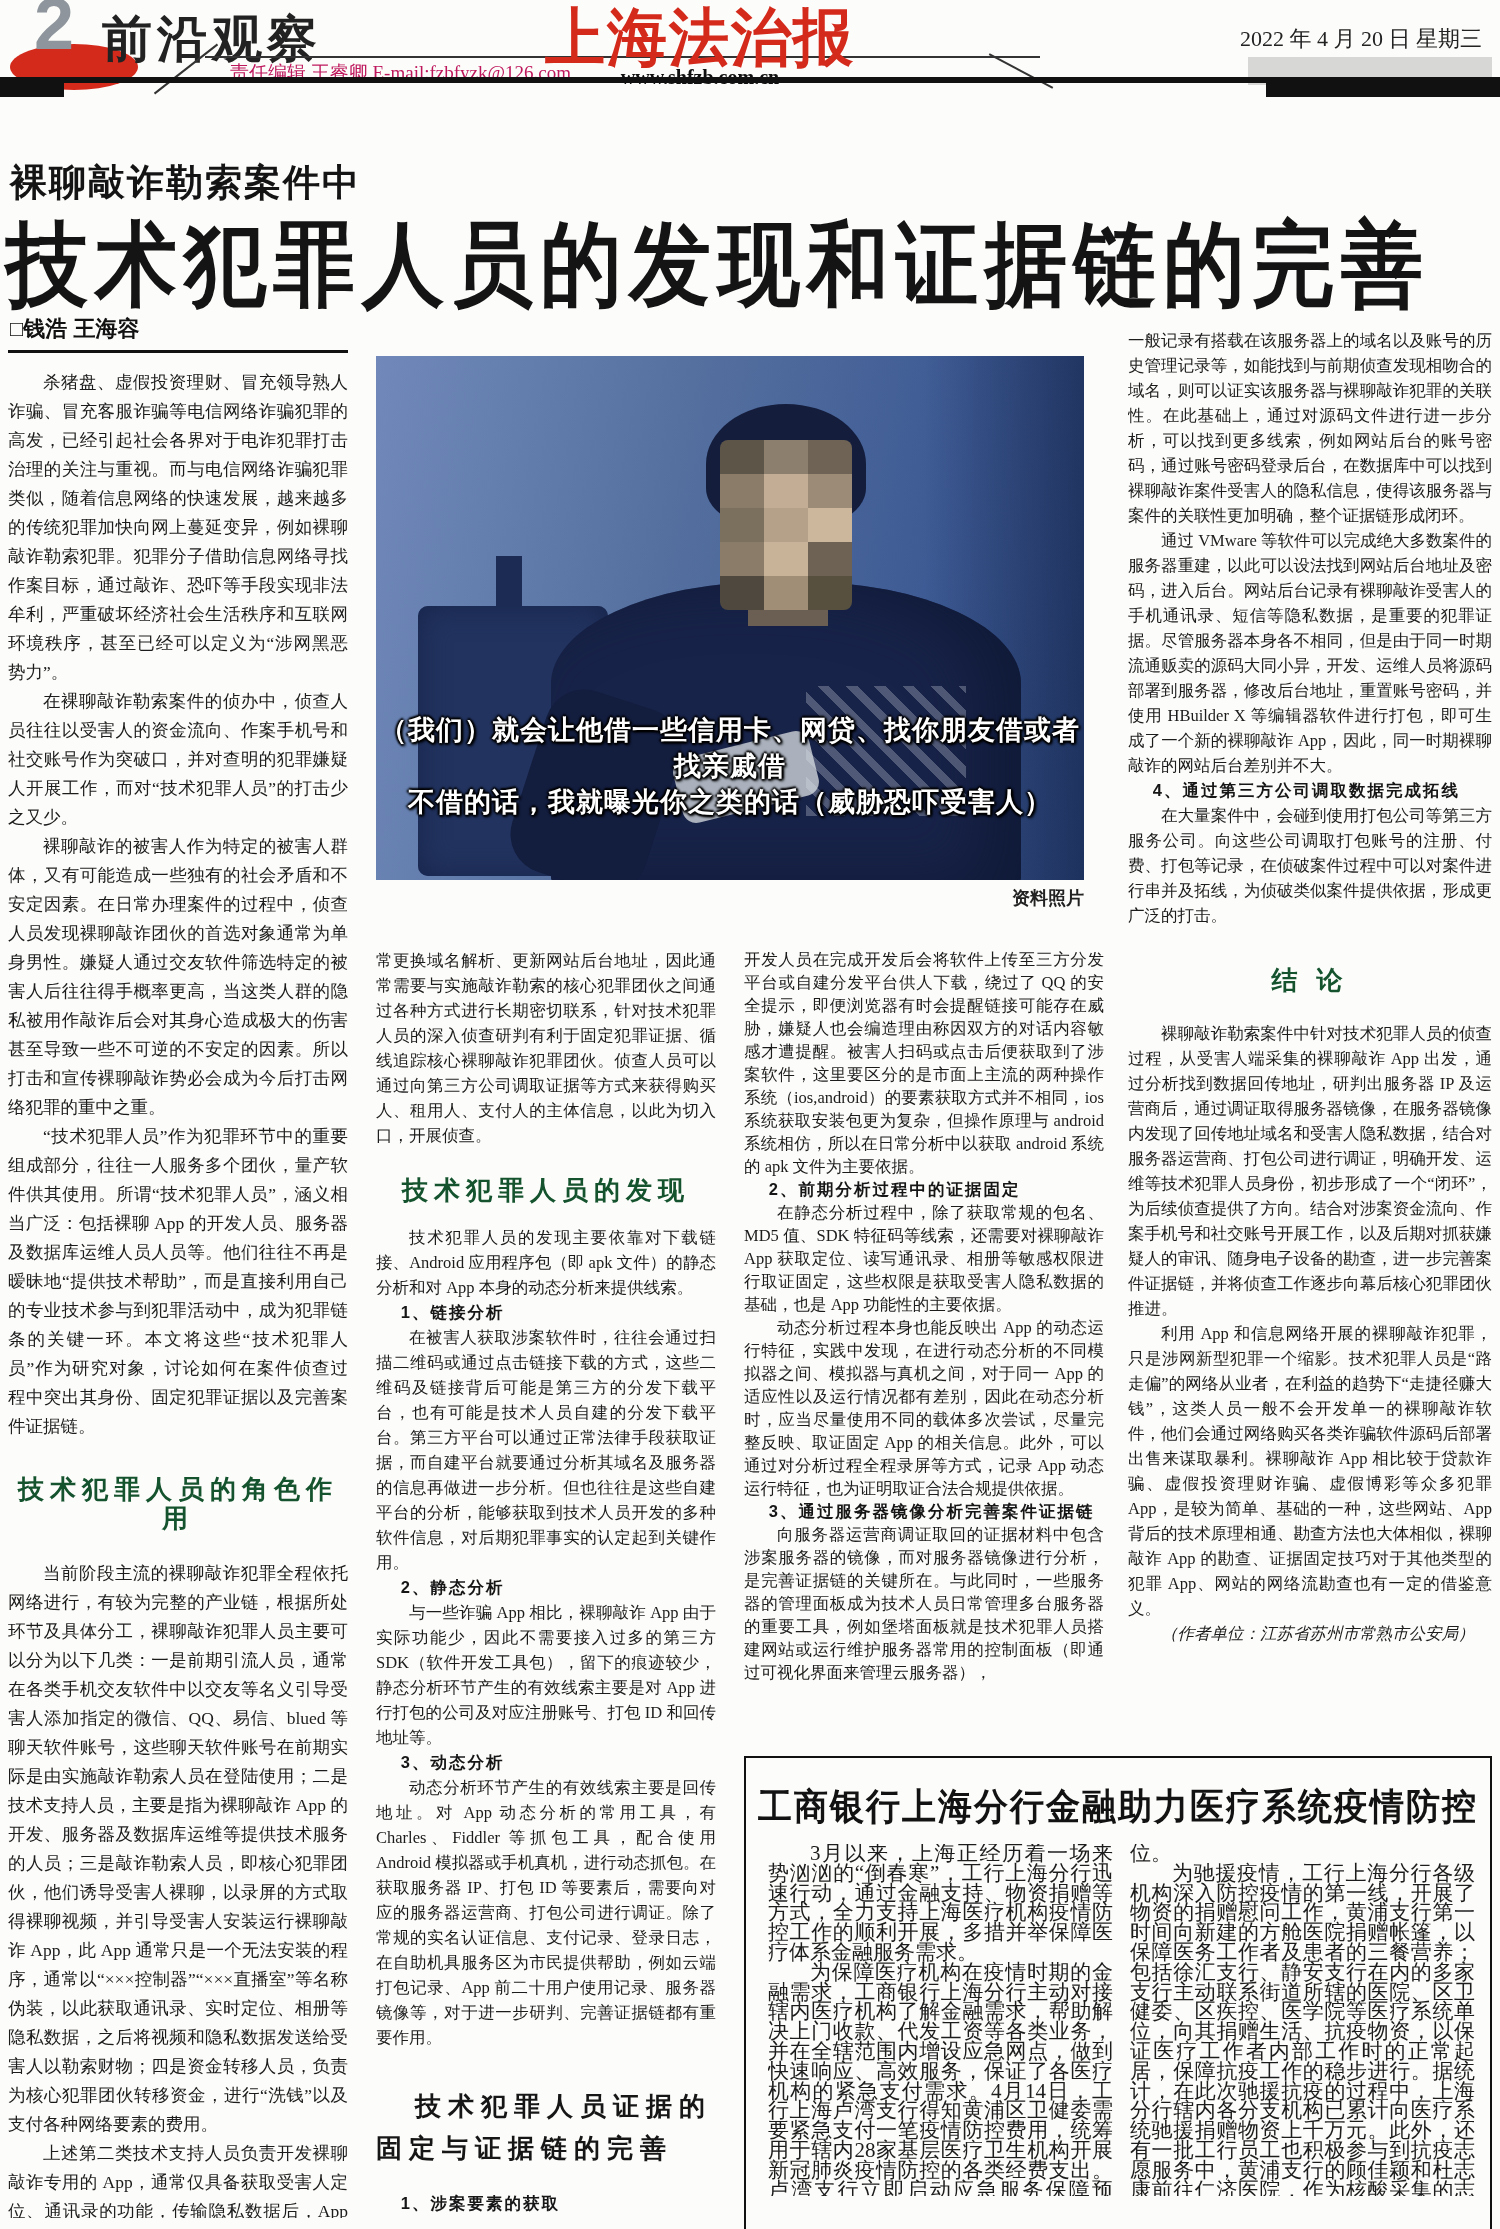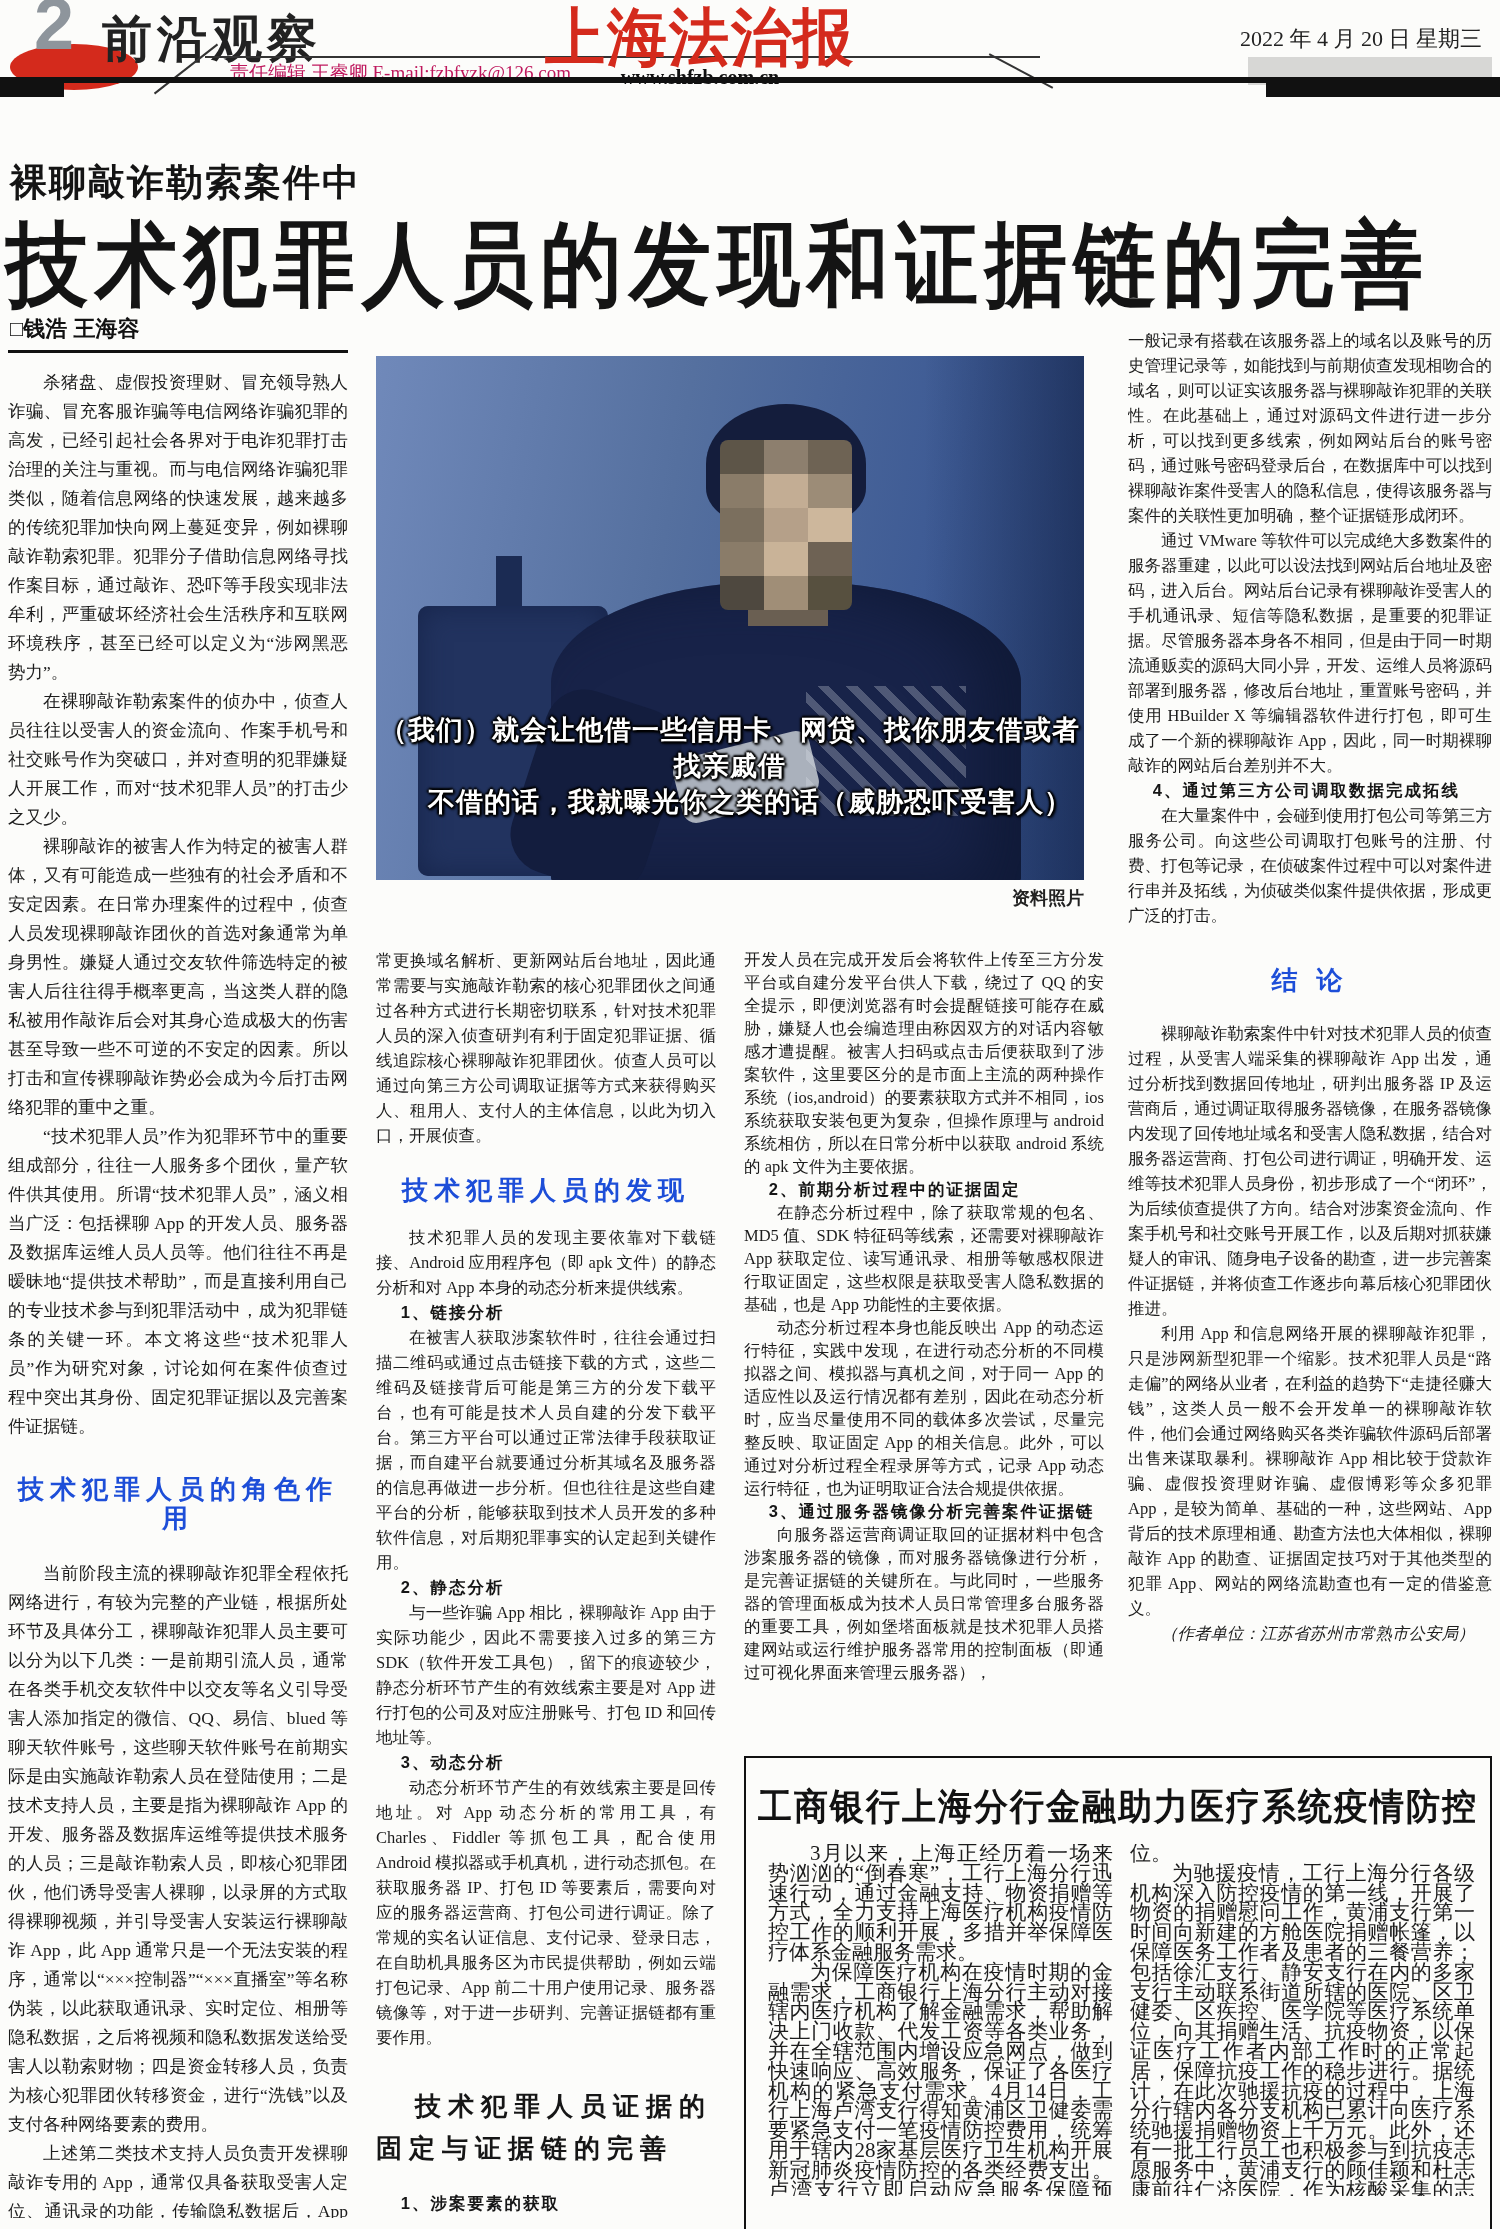--- a/index.html
+++ b/index.html
@@ -34,21 +34,21 @@
             transform:scaleY(1.12);transform-origin:top left;}
   .byline{position:absolute;left:10px;top:314px;font-family:"Liberation Sans",sans-serif;
           font-size:22px;font-weight:bold;color:#111;}
   .byline-rule{position:absolute;left:8px;top:350px;width:340px;height:3px;background:#111;}
   
   .col{position:absolute;text-align:justify;overflow:hidden;}
   .col .blk{margin:0;}
   .col .p{text-indent:2em;}
   .col .pc{text-indent:0;}
   .col .h{font-family:"Liberation Sans",sans-serif;font-weight:bold;text-align:center;
-          letter-spacing:6px;text-indent:0;font-size:26px;margin:34px 0 26px;color:#1d4ed8;}
+          letter-spacing:6px;text-indent:0;font-size:26px;margin:34px 0 26px;color:#14532d;}
   .col .h2{font-family:"Liberation Sans",sans-serif;font-weight:bold;text-align:left;
            letter-spacing:7px;text-indent:1.5em;font-size:26px;line-height:1.6;margin:36px 0 22px;color:#161616;}
   .col .sh{font-family:"Liberation Sans",sans-serif;font-weight:bold;text-indent:1.5em;
            letter-spacing:2px;color:#161616;}
   .col .author{font-style:italic;text-align:justify;text-indent:2em;}
   .col1{left:8px;  top:368px;width:340px;height:1850px;font-size:17.5px;line-height:29px;}
   .col2{left:376px;top:948px;width:340px;height:1270px;font-size:16.5px;line-height:25px;}
   .col3{left:744px;top:948px;width:360px;height:800px; font-size:16.5px;line-height:23px;}
   .col4{left:1128px;top:328px;width:364px;height:1420px;font-size:16.5px;line-height:25px;}
   .col3 .h2, .col2 .h{margin:30px 0 22px;}
@@ -72,21 +72,21 @@
   .hair{position:absolute;left:330px;top:48px;width:160px;height:120px;background:#141d3c;
         border-radius:50% 50% 30% 30%;}
   .neck{position:absolute;left:372px;top:230px;width:80px;height:40px;background:#6a5f52;}
   .face{position:absolute;left:344px;top:84px;width:132px;height:170px;overflow:hidden;border-radius:8px;}
   .px{position:absolute;}
   
   .ph-quote{position:absolute;left:0;width:100%;text-align:center;font-family:"Liberation Sans",sans-serif;
             font-weight:bold;color:#fff;font-size:27px;letter-spacing:1px;
             text-shadow:2px 0 2px #000,-2px 0 2px #000,0 2px 2px #000,0 -2px 2px #000,2px 2px 3px #000;}
   .q1{top:356px;}
-  .q2{top:428px;padding-left:20px;}
+  .q2{top:428px;}
   .photo-credit{position:absolute;left:376px;top:886px;width:708px;text-align:right;
                 font-family:"Liberation Sans",sans-serif;font-size:18px;font-weight:600;color:#222;}
   
   .bankbox{position:absolute;left:744px;top:1756px;width:748px;height:528px;background:#fcfcfa;
            border:2px solid #111;border-bottom:6px solid #111;box-sizing:border-box;}
   .bank-title{position:absolute;left:0;top:26px;width:100%;text-align:center;
               font-family:"Liberation Sans",sans-serif;font-size:34px;font-weight:900;
               letter-spacing:2px;color:#121212;transform:scaleY(1.08);}
   .bankcol{position:absolute;top:86px;width:345px;height:352px;font-size:21px;line-height:19.8px;
            text-align:justify;overflow:hidden;}

